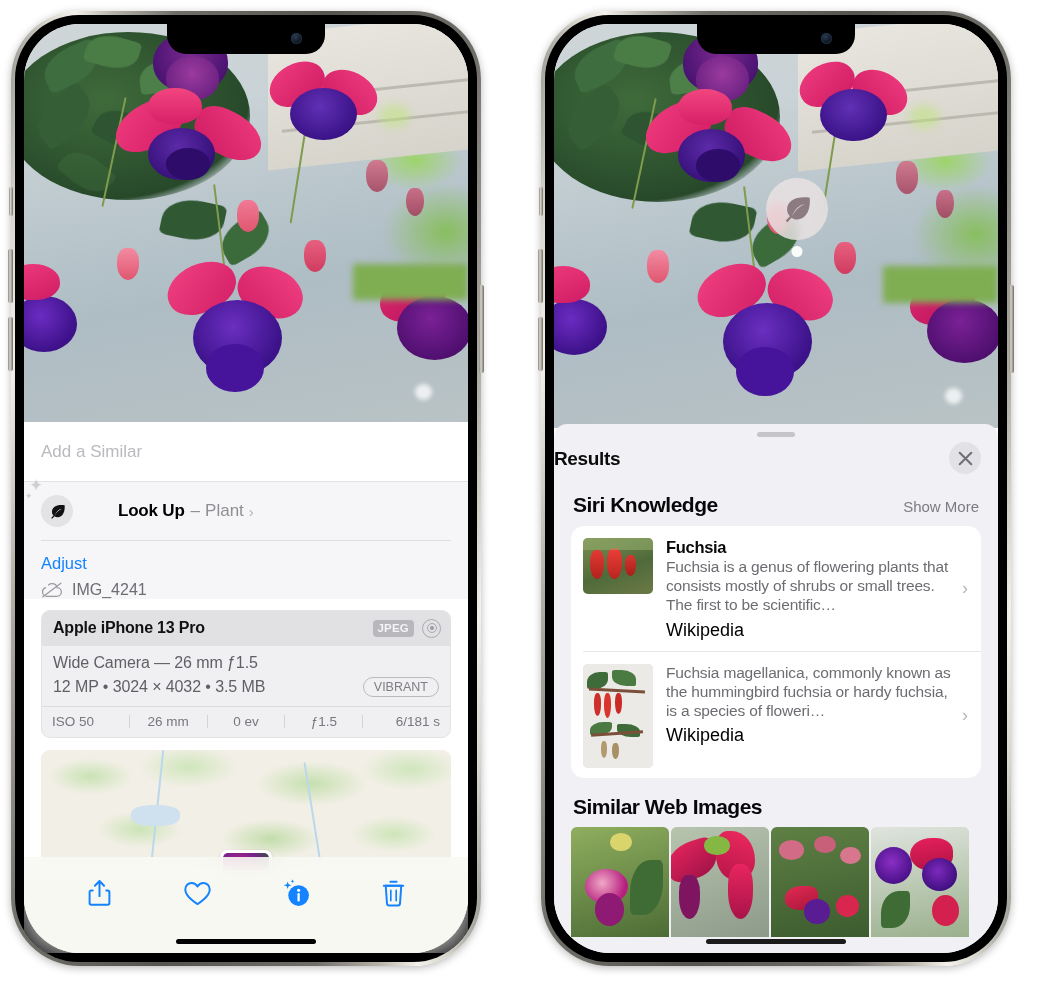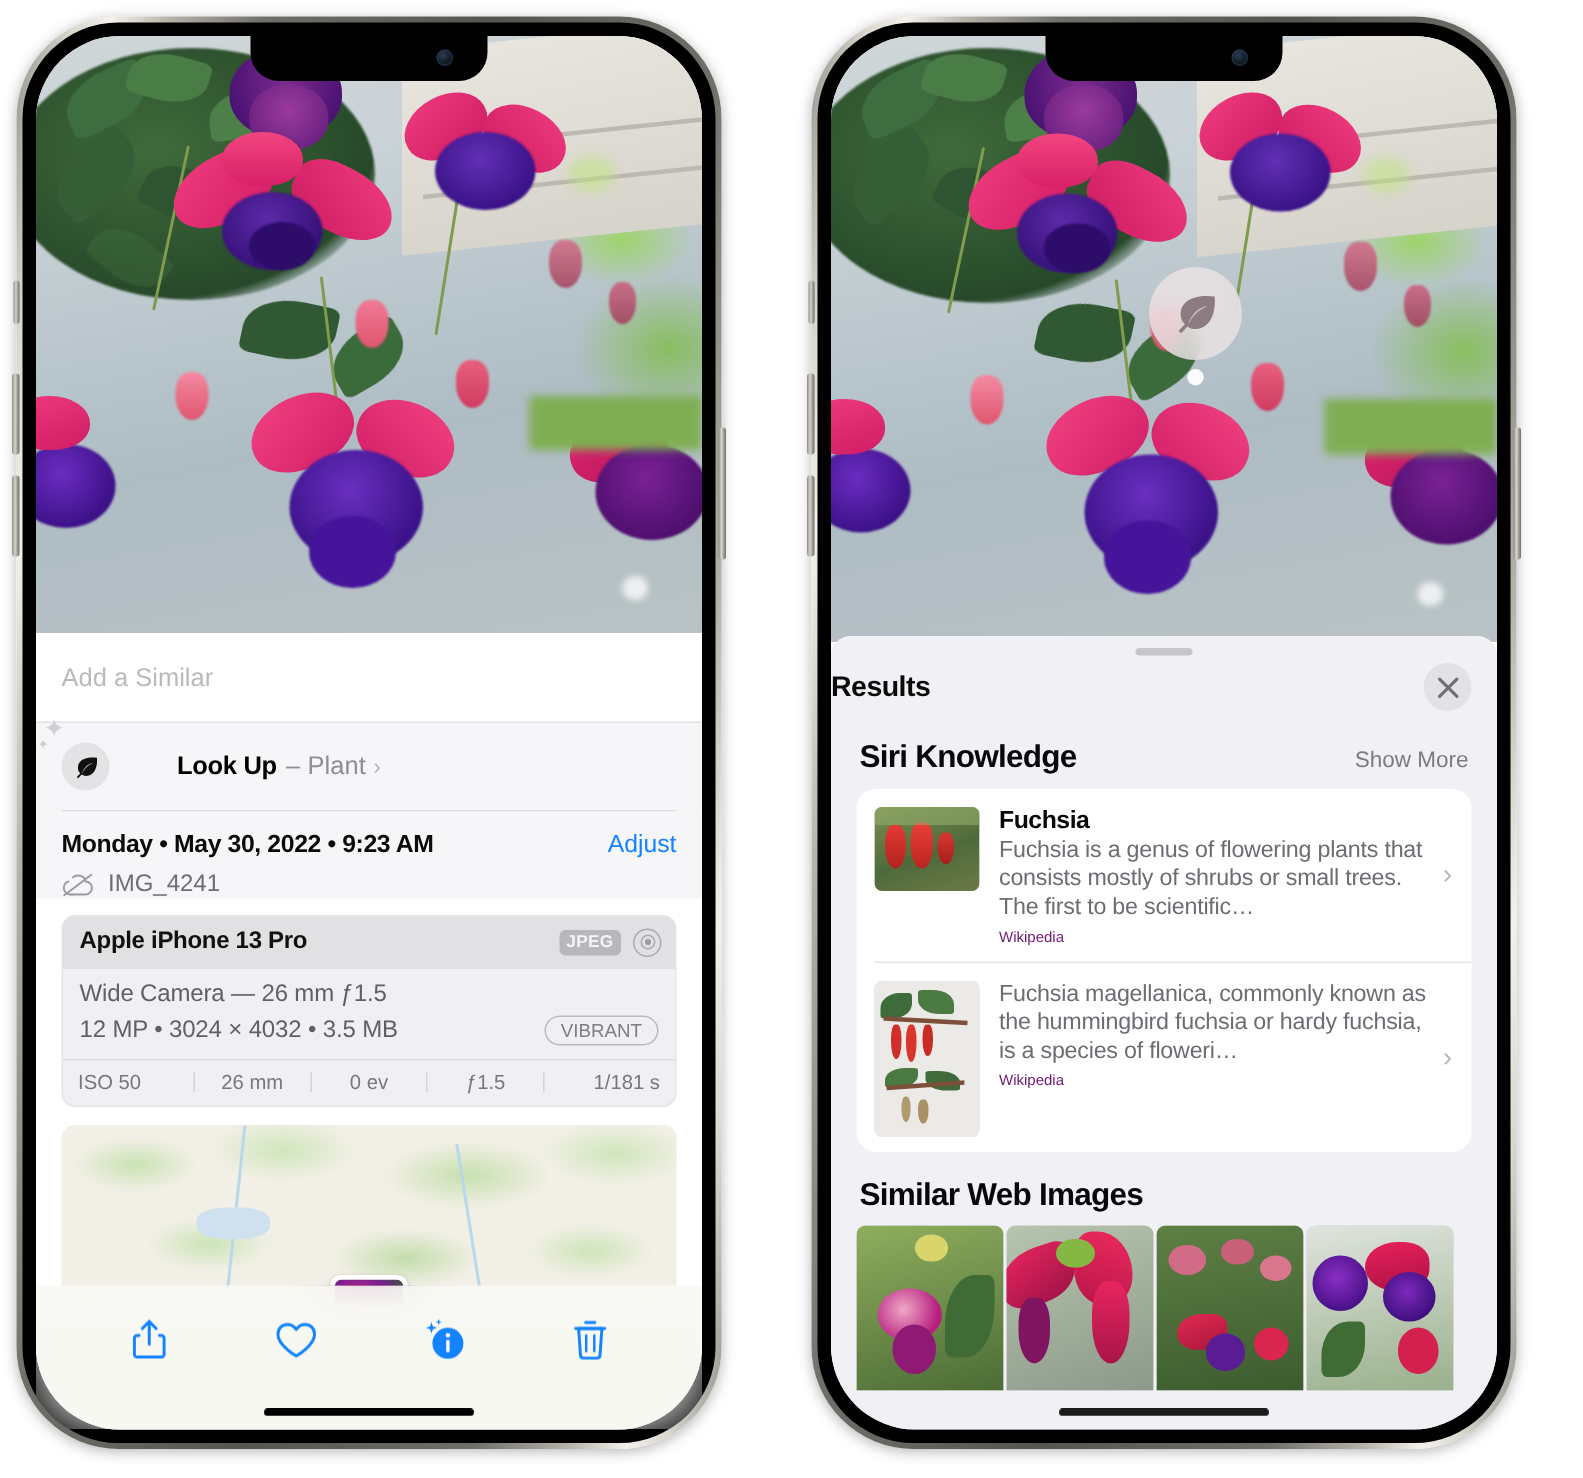--- a/index.html
+++ b/index.html
@@ -194,21 +194,21 @@
   .sec-title { font-size: 21px; font-weight: 700; color: #08080a; letter-spacing: -.5px; }
   .sec-more { font-size: 15px; color: #7b7b81; }
   .kcard { margin: 0 17px; background: #fff; border-radius: 13px; overflow: hidden; }
   .krow { display: flex; padding: 12px 12px 10px 12px; position: relative; }
   .krow + .krow { border-top: .5px solid #e6e6ea; margin-left: 12px; padding-left: 0; }
   .kthumb { width: 70px; height: 56px; border-radius: 5px; overflow: hidden; flex: none; margin-right: 13px; position: relative; background:#d8d8d8; }
   .krow + .krow .kthumb { width: 70px; height: 104px; }
   .ktext { flex: 1; min-width: 0; padding-right: 18px; }
   .ktitle { font-size: 16.5px; font-weight: 700; color: #090909; letter-spacing: -.3px; margin-bottom: 1px; }
   .kdesc { font-size: 15.5px; color: #6c6c72; line-height: 1.22; letter-spacing: -.15px; }
-  .ksrc { font-size: 10px; color: #701a75; margin-top: 5px; }
+  .ksrc { font-size: 18px; color: #000000; margin-top: 5px; }
   .kchev { position: absolute; right: 13px; top: 50%; transform: translateY(-50%); color: #b6b6bb; font-size: 18px; }
   .sec-head2 { padding: 17px 19px 8px 19px; }
   .webstrip { display: flex; gap: 2px; padding: 0 17px; }
   .webthumb { width: 98px; height: 110px; border-radius: 6px 6px 0 0; overflow: hidden; position: relative; background:#cfcfcf; }
   .webthumb:first-child { border-top-left-radius: 6px; }
 
   .hi-dark { position: absolute; left: 50%; transform: translateX(-50%); bottom: 9px;
     width: 140px; height: 5px; border-radius: 3px; background: #1b1b1b; z-index: 40;}
 
   svg { display: block; }
@@ -308,21 +308,20 @@
               <span class="lookup-title">Look Up</span>
               <span class="lookup-sub">–</span>
               <span class="lookup-sub" style="margin-left:5px">Plant</span>
               <span class="chev-grey">›</span>
             </div>
             <div class="lookup-sep"></div>
           </div>
 
           <div class="meta-block">
             <div class="meta-line1">
-              <span class="meta-date">Monday • May 30, 2022 • 9:23 AM</span>
               <span class="adjust">Adjust</span>
             </div>
             <div class="meta-line2">
               <span>
                 <svg width="22" height="16" viewBox="0 0 26 18" aria-hidden="true">
                   <path d="M7.2 16.5h11.4c3 0 5.4-2.3 5.4-5.2 0-2.8-2.2-5-5-5.1C18.4 3.4 16 1.5 13 1.5c-1.6 0-3 .5-4.1 1.5" fill="none" stroke="#9a9aa0" stroke-width="1.5" stroke-linecap="round"></path>
                   <path d="M7.2 16.5c-3 0-5.4-2.3-5.4-5.2 0-2.3 1.5-4.3 3.6-5" fill="none" stroke="#9a9aa0" stroke-width="1.5" stroke-linecap="round"></path>
                   <line x1="2.2" y1="17" x2="23.5" y2="1" stroke="#9a9aa0" stroke-width="1.5" stroke-linecap="round"></line>
                 </svg>
               </span>
@@ -349,21 +348,21 @@
             </div>
             <div class="exif">
               <span>ISO 50</span>
               <i class="div"></i>
               <span>26 mm</span>
               <i class="div"></i>
               <span>0 ev</span>
               <i class="div"></i>
               <span>ƒ1.5</span>
               <i class="div"></i>
-              <span>1/181 s</span>
+              <span>6/181 s</span>
             </div>
           </div>
 
           <div class="map">
             <div style="position:absolute;inset:0;background:
                  radial-gradient(ellipse 60px 26px at 12% 22%,#c9e3b4,transparent 70%),
                  radial-gradient(ellipse 70px 30px at 36% 14%,#cfe6bb,transparent 70%),
                  radial-gradient(ellipse 80px 32px at 66% 28%,#c6e0ae,transparent 70%),
                  radial-gradient(ellipse 70px 30px at 90% 16%,#cfe6bb,transparent 70%),
                  radial-gradient(ellipse 60px 26px at 24% 66%,#cbe4b6,transparent 70%),

